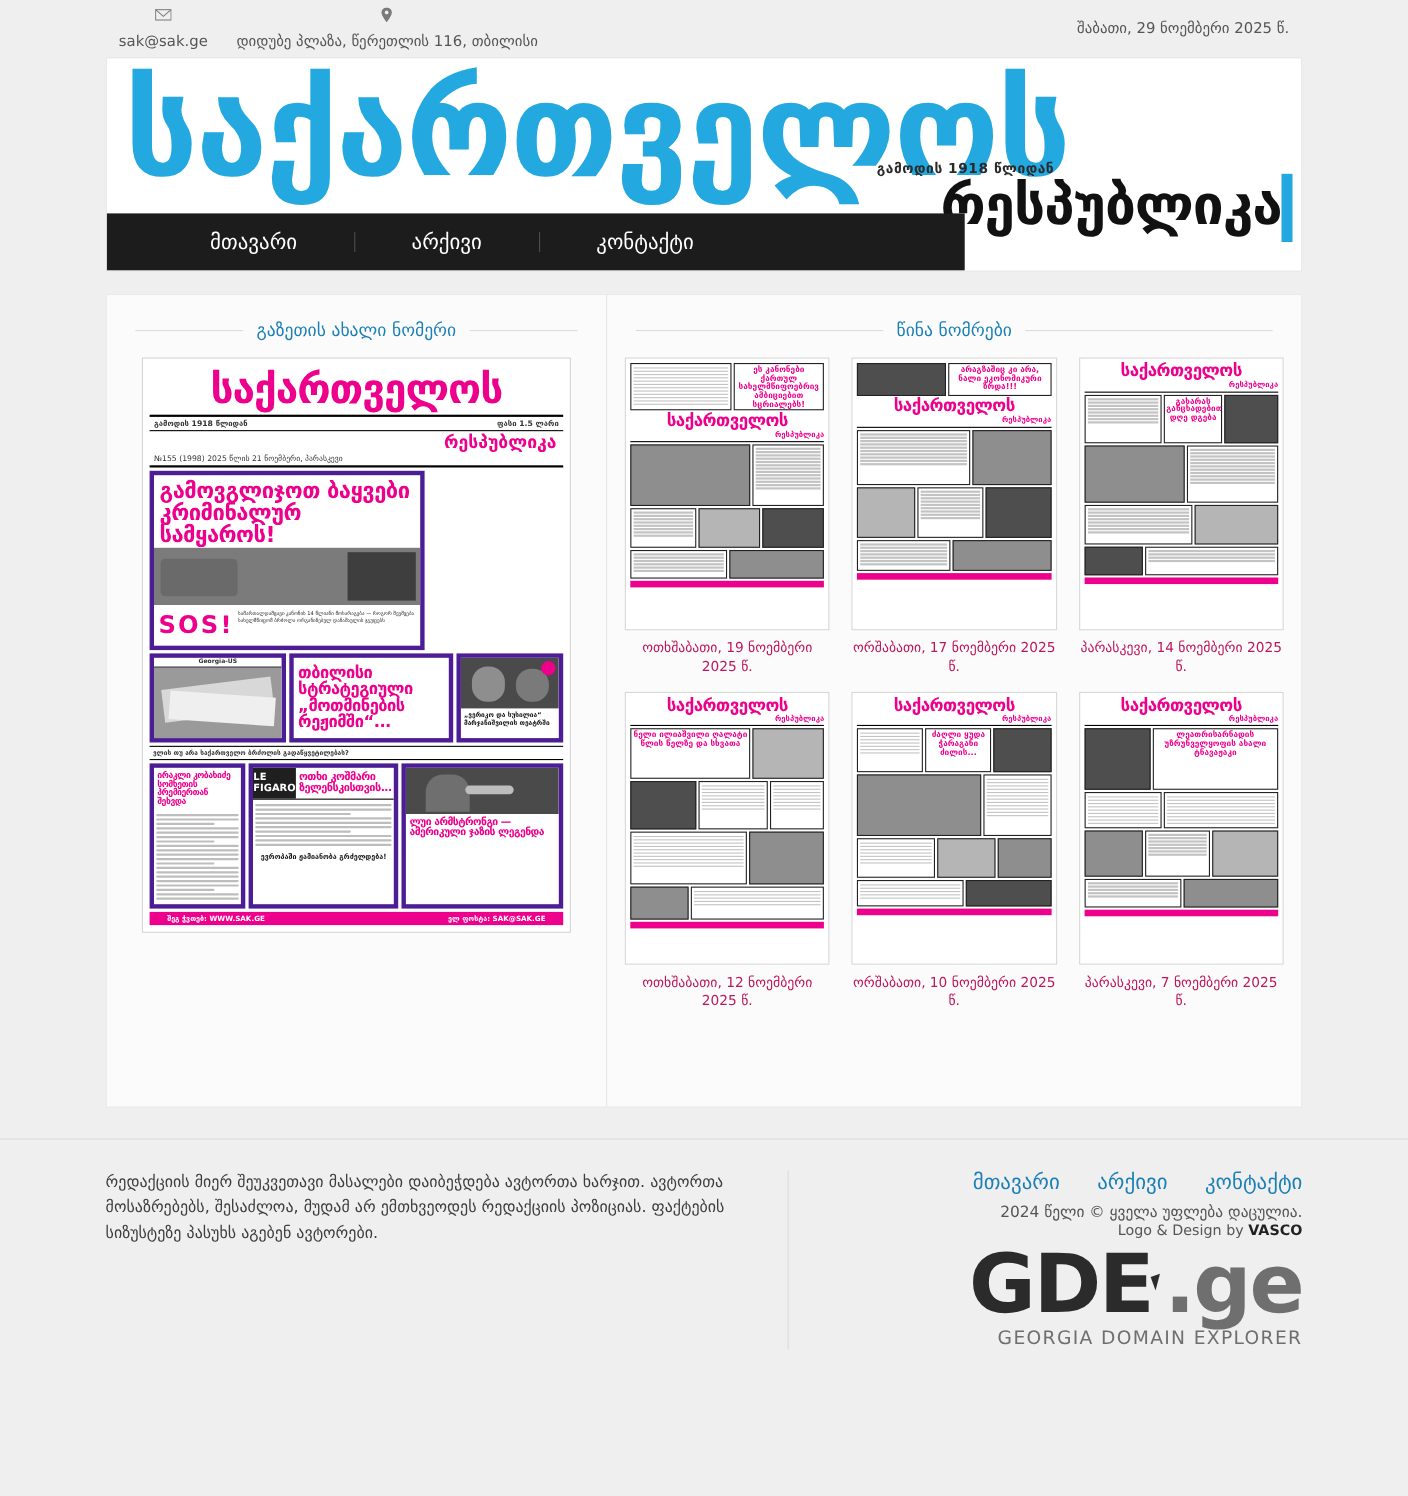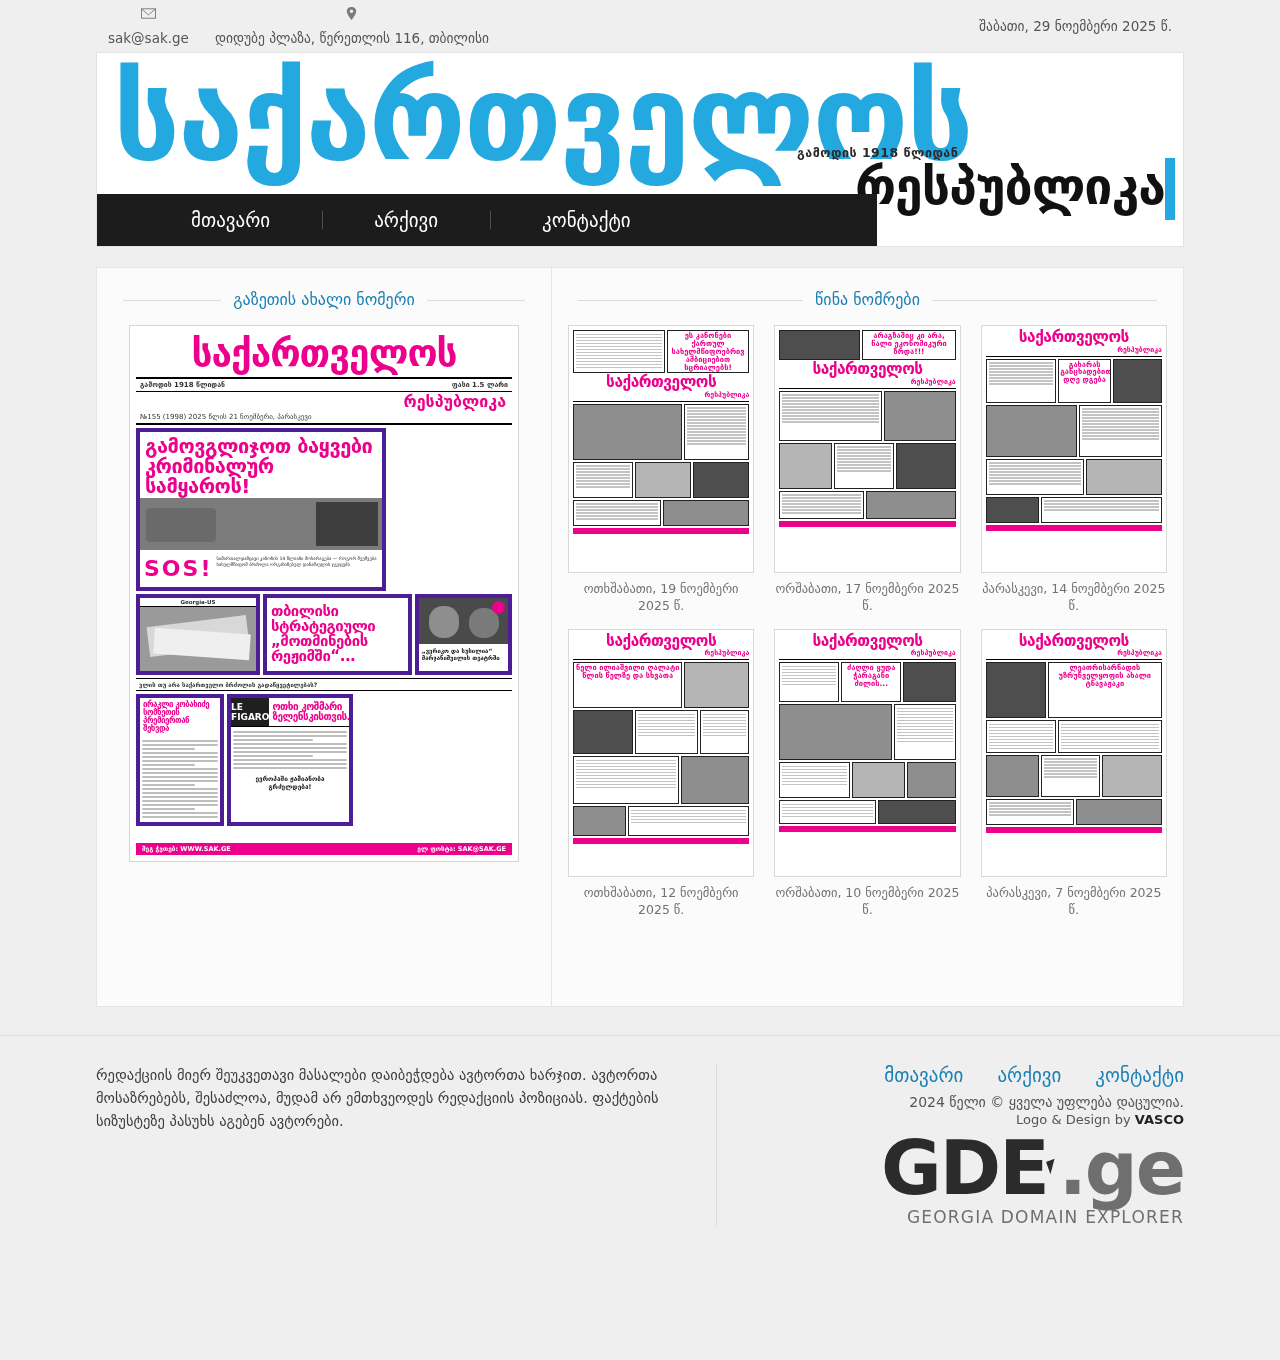--- a/index.html
+++ b/index.html
@@ -150,41 +150,41 @@
   .np-photo { background: #9a9a9a; position: relative; overflow:hidden; }
   .np-photo.dark { background: #4a4a4a; }
   .np-photo.mid { background: #7b7b7b; }
   .np-lines { padding: 2px; }
   .np-lines i {
     display:block; height: 2px; background: #bdbdbd; margin: 2px 0; border-radius: 1px;
   }
   .np-lines i.sh { width: 70%; }
   .np-footer {
     background: #ec008c; color: #fff; font-size: 6.5px; font-weight: bold;
-    display:flex; justify-content: space-between; padding: 2px 6px; margin-top: 17px;
+    display:flex; justify-content: space-between; padding: 2px 16px; margin-top: 3px;
   }
   .sos { color:#ec008c; font-weight:bold; font-size: 22px; letter-spacing: 2px; }
 
   
   .thumbs {
     display: grid;
     grid-template-columns: repeat(3, 1fr);
     gap: 14px 20px;
   }
   .thumb { text-align: center; }
   .thumb-img {
     width: 100%; height: 248px;
     background: #fff;
     border: 1px solid #d8d8d8;
     overflow: hidden;
     position: relative;
     padding: 4px;
   }
   .thumb-cap {
-    font-size: 12.5px; color: #737373; margin-top: 8px; line-height: 1.35;
+    font-size: 12.5px; color: #be185d; margin-top: 8px; line-height: 1.35;
   }
   .mini-title { color:#ec008c; font-weight:bold; font-size: 15.5px; text-align:center; letter-spacing:-0.5px; line-height:1; }
   .mini-sub { color:#ec008c; font-weight:bold; font-size: 7px; text-align:right; }
   .mini-rule { border-top: 1.5px solid #000; margin: 2px 0; }
   .mini-row { display:flex; gap:2px; margin-bottom:2px; }
   .mini-box { border: 1px solid #222; overflow:hidden; }
   .mini-photo { background:#8e8e8e; }
   .mini-photo.d { background:#4e4e4e; }
   .mini-photo.l { background:#b5b5b5; }
   .mini-lines { padding:1px 2px; }
@@ -338,38 +338,45 @@
                     <i></i>
                     <i></i>
                     <i></i>
                     <i></i>
                     <i></i>
                     <i class="sh"></i>
                     <i></i>
                     <i></i>
                 </div>
               </div>
-              <div class="np-box" style="width:126px;">
+              <div class="np-box" style="width:137px;">
                 <div style="display:flex;align-items:center;border-bottom:1px solid #000;">
                   <div style="width:56px;height:28px;background:#1f1f1f;color:#fff;font-size:9px;font-weight:bold;display:flex;align-items:center;justify-content:center;">LE FIGARO</div>
                   <div class="np-head" style="font-size:10px;padding:2px 3px;flex:1;">ოთხი კოშმარი ზელენსკისთვის...</div>
                 </div>
                 <div class="np-lines">
                     <i></i>
                     <i></i>
                     <i class="sh"></i>
                     <i></i>
                     <i></i>
                     <i></i>
                     <i class="sh"></i>
                     <i></i>
                     <i></i>
                     <i></i>
                   </div>
                 <div style="font-size:6.5px;font-weight:bold;text-align:center;padding:2px;color:#111;">ევროპაში ჟამიანობა გრძელდება!</div>
+              </div>
+              <div class="np-box" style="width:148px;">
+                <div class="np-photo dark" style="height:42px;position:relative;">
+                  <div style="position:absolute;left:18px;top:6px;width:40px;height:34px;background:#6f6f6f;border-radius:16px 16px 0 0;"></div>
+                  <div style="position:absolute;left:54px;top:16px;width:44px;height:8px;background:#bdbdbd;border-radius:4px;"></div>
+                </div>
+                <div class="np-head" style="font-size:9.5px;padding:3px;">ლუი არმსტრონგი — ამერიკული ჯაზის ლეგენდა</div>
               </div>
             </div>
           </div>
 
           <div class="np-footer">
             <span>შეგ ჭვთებ: WWW.SAK.GE</span>
             <span>ელ ფოსტა: SAK@SAK.GE</span>
           </div>
         </div>
       </div>

